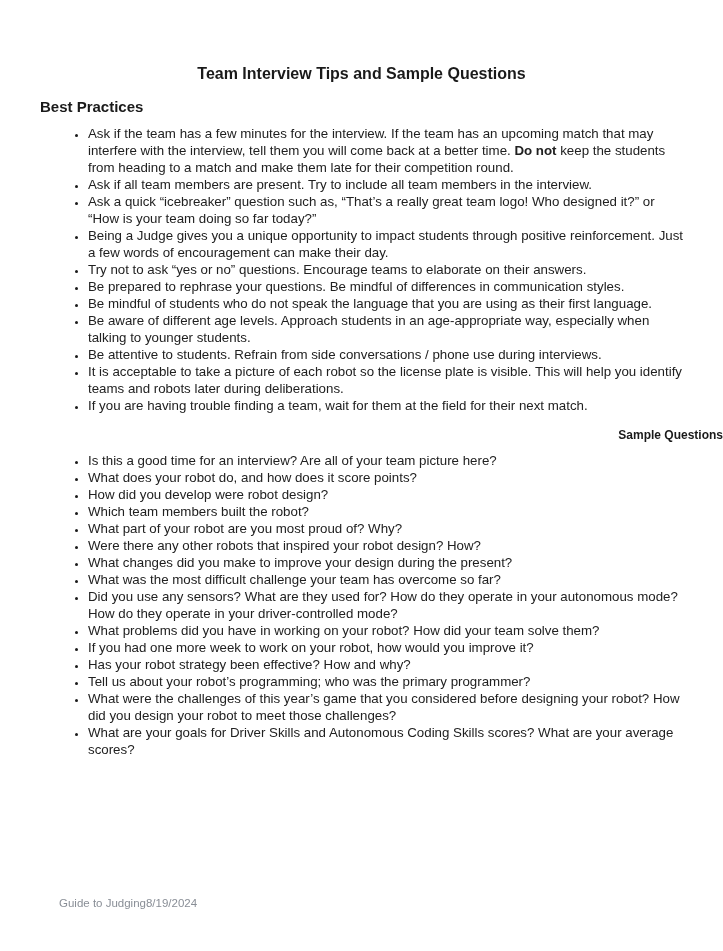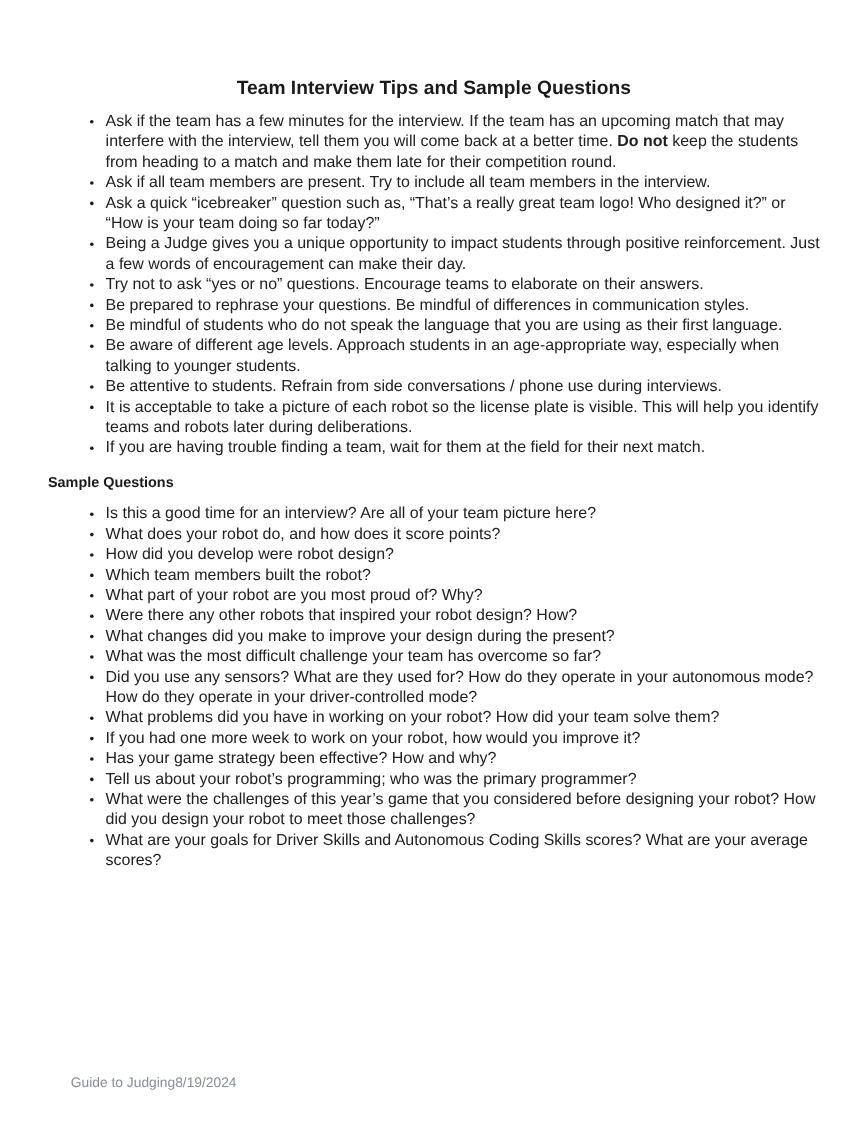--- a/index.html
+++ b/index.html
@@ -30,20 +30,21 @@
     line-height: 18px;
     font-weight: 700;
     color: #1a1a1a;
   }
   .subsection-heading {
     margin: 14px 0 0 40px;
     font-size: 12px;
     line-height: 15px;
     font-weight: 700;
     color: #1a1a1a;
+    text-align: right;
   }
   .bullet-list {
     margin: 9px 0 0 0;
     padding: 0 37px 0 88px;
     list-style: disc outside;
   }
   .bullet-list li { margin: 0; padding: 0; }
   .bullet-list li::marker { font-size: 0.85em; color: #1a1a1a; }
   .bold { font-weight: 700; }
   .page-footer {
@@ -59,20 +60,21 @@
   }
 </style>
 </head>
 <body>
 
 <div class="page">
 
   <h1 class="doc-title">Team Interview Tips and Sample Questions</h1>
 
   <section>
+    <h2 class="section-heading">Best Practices</h2>
     <ul class="bullet-list">
         <li><span>Ask if the team has a few minutes for the interview. If the team has an upcoming match that may interfere with the interview, tell them you will come back at a better time. </span><span class="bold">Do not</span><span> keep the students from heading to a match and make them late for their competition round.</span></li>
         <li><span>Ask if all team members are present. Try to include all team members in the interview.</span></li>
         <li><span>Ask a quick “icebreaker” question such as, “That’s a really great team logo! Who designed it?” or “How is your team doing so far today?”</span></li>
         <li><span>Being a Judge gives you a unique opportunity to impact students through positive reinforcement. Just a few words of encouragement can make their day.</span></li>
         <li><span>Try not to ask “yes or no” questions. Encourage teams to elaborate on their answers.</span></li>
         <li><span>Be prepared to rephrase your questions. Be mindful of differences in communication styles.</span></li>
         <li><span>Be mindful of students who do not speak the language that you are using as their first language.</span></li>
         <li><span>Be aware of different age levels. Approach students in an age-appropriate way, especially when talking to younger students.</span></li>
         <li><span>Be attentive to students. Refrain from side conversations / phone use during interviews.</span></li>
@@ -88,21 +90,21 @@
         <li><span>What does your robot do, and how does it score points?</span></li>
         <li><span>How did you develop were robot design?</span></li>
         <li><span>Which team members built the robot?</span></li>
         <li><span>What part of your robot are you most proud of? Why?</span></li>
         <li><span>Were there any other robots that inspired your robot design? How?</span></li>
         <li><span>What changes did you make to improve your design during the present?</span></li>
         <li><span>What was the most difficult challenge your team has overcome so far?</span></li>
         <li><span>Did you use any sensors? What are they used for? How do they operate in your autonomous mode? How do they operate in your driver-controlled mode?</span></li>
         <li><span>What problems did you have in working on your robot? How did your team solve them?</span></li>
         <li><span>If you had one more week to work on your robot, how would you improve it?</span></li>
-        <li><span>Has your game strategy been effective? How and why?</span></li>
+        <li><span>Has your robot strategy been effective? How and why?</span></li>
         <li><span>Tell us about your robot’s programming; who was the primary programmer?</span></li>
         <li><span>What were the challenges of this year’s game that you considered before designing your robot? How did you design your robot to meet those challenges?</span></li>
         <li><span>What are your goals for Driver Skills and Autonomous Coding Skills scores? What are your average scores?</span></li>
       </ul>
   </section>
 
   <footer class="page-footer">
     <span>Guide to Judging</span>
     <span>8/19/2024</span>
   </footer>

